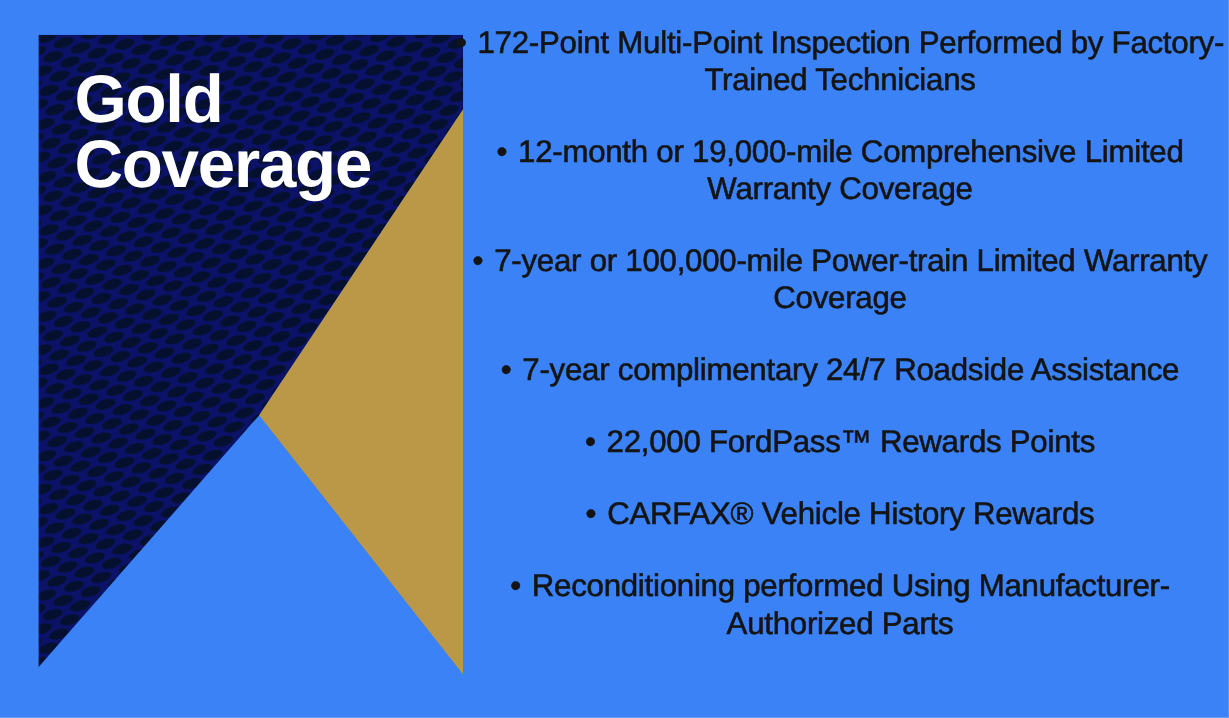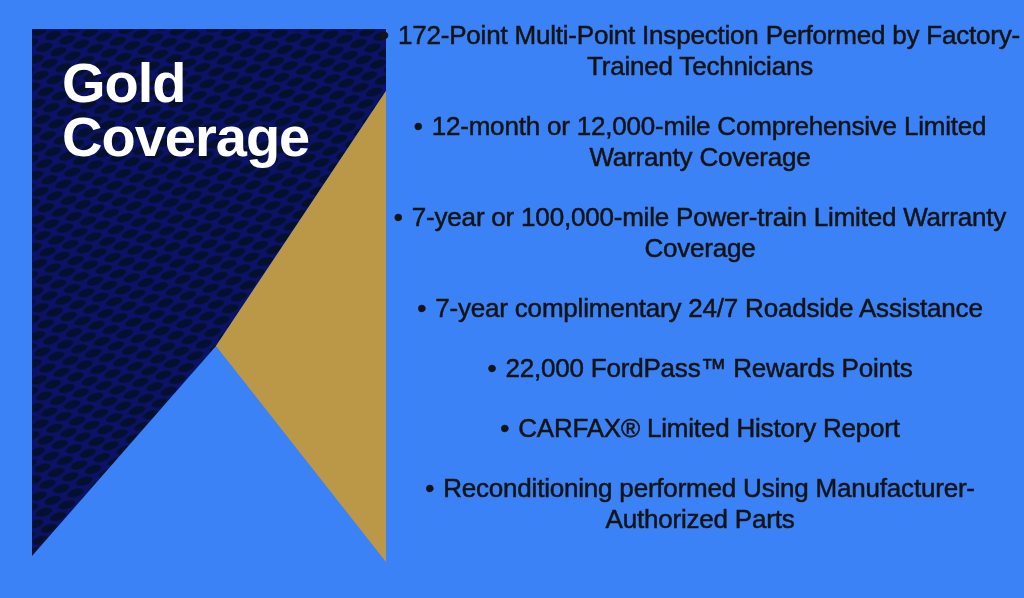--- a/index.html
+++ b/index.html
@@ -72,21 +72,21 @@
     <polygon points="354,62 184,317 354,533" fill="#ba9848"></polygon>
   </svg>
 
   <div class="badge-text" style="color: rgb(255, 255, 255);">
     <div class="title-line">Gold</div>
     <div class="title-line">Coverage</div>
   </div>
 
   <div class="benefits" style="color: rgb(20, 20, 20);">
     <p class="benefit"><span class="bullet">•</span><span>172-Point Multi-Point Inspection Performed by Factory-Trained Technicians</span></p>
-    <p class="benefit"><span class="bullet">•</span><span>12-month or 12,000-mile Comprehensive Limited Warranty Coverage</span></p>
+    <p class="benefit"><span class="bullet">•</span><span>12-month or 19,000-mile Comprehensive Limited Warranty Coverage</span></p>
     <p class="benefit"><span class="bullet">•</span><span>7-year or 100,000-mile Power-train Limited Warranty Coverage</span></p>
     <p class="benefit"><span class="bullet">•</span><span>7-year complimentary 24/7 Roadside Assistance</span></p>
     <p class="benefit"><span class="bullet">•</span><span>22,000 FordPass™ Rewards Points</span></p>
-    <p class="benefit"><span class="bullet">•</span><span>CARFAX® Limited History Report</span></p>
+    <p class="benefit"><span class="bullet">•</span><span>CARFAX® Vehicle History Rewards</span></p>
     <p class="benefit"><span class="bullet">•</span><span>Reconditioning performed Using Manufacturer-Authorized Parts</span></p>
   </div>
 
 </div>
 
 </body></html>

